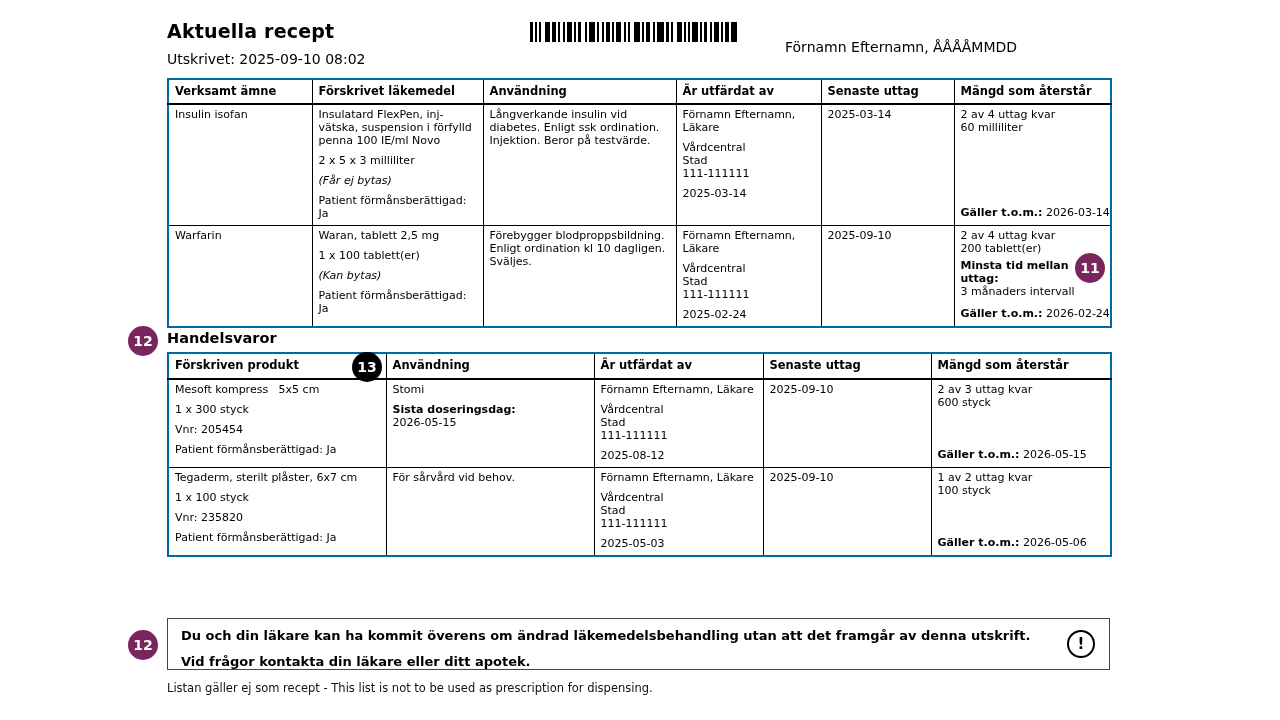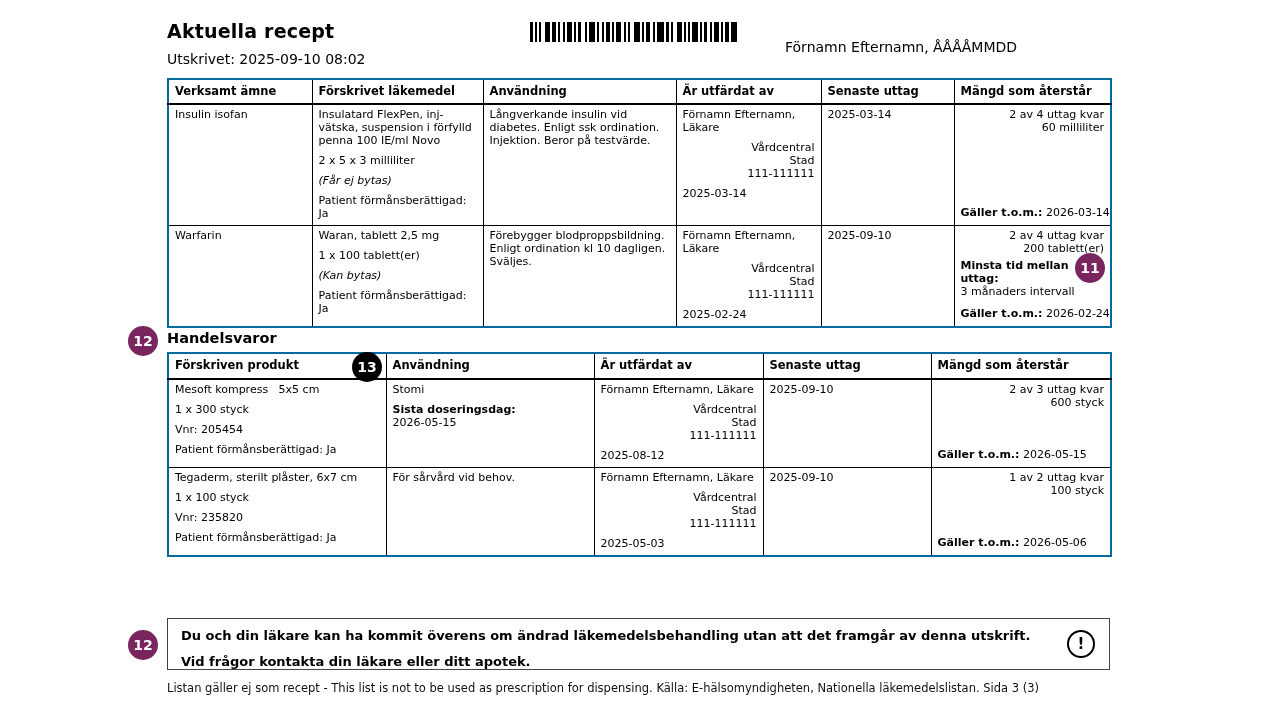--- a/index.html
+++ b/index.html
@@ -1,21 +1,21 @@
 <!DOCTYPE html>
 <html><head>
 <meta charset="utf-8">
 <style>
   html,body{margin:0;padding:0;background:#fff;}
   .page{position:relative;width:1229px;height:720px;background:#fff;overflow:hidden;
         font-family:"DejaVu Sans","Liberation Sans",sans-serif;color:#000;}
   .abs{position:absolute;}
   .b{font-weight:bold;}
   .i{font-style:italic;}
-  .pre{white-space:pre-line;text-align:right;}
+  .pre{white-space:pre-line;}
   .title{font-size:19px;font-weight:bold;letter-spacing:.2px;}
   .sub{font-size:14px;}
   .hline{font-size:14px;}
   
   .barcode{display:flex;align-items:stretch;height:20px;}
   .bc-bar{background:#000;height:100%;}
   .bc-gap{background:transparent;height:100%;}
   
   table{border-collapse:collapse;table-layout:fixed;border:2px solid #0369a1;}
   th,td{border:1px solid #000;vertical-align:top;text-align:left;
@@ -289,20 +289,19 @@
     </table>
   </div>
 
   <div class="abs notice" style="left:167px;top:618px;width:943px;height:52px;">
     <p>Du och din läkare kan ha kommit överens om ändrad läkemedelsbehandling utan att det framgår av denna utskrift.</p>
     <p>Vid frågor kontakta din läkare eller ditt apotek.</p>
     <div class="excl">!</div>
   </div>
 
   <div class="abs footer" style="left:167px;top:681px;">Listan gäller ej som recept - This list is not to be used as prescription for dispensing.</div>
-  <div class="abs footer" style="right:190px;top:681px;">Källa: E-hälsomyndigheten, Nationella läkemedelslistan. Sida 3 (3)</div>
 
   <div class="callout" style="left: 1075px; top: 253px; background: rgb(122, 38, 94);">11</div>
   <div class="callout" style="left: 128px; top: 326px; background: rgb(122, 38, 94);">12</div>
   <div class="callout" style="left: 352px; top: 352px; background: #000000;">13</div>
   <div class="callout" style="left: 128px; top: 630px; background: rgb(122, 38, 94);">12</div>
 
 </div>
 
 </body></html>

